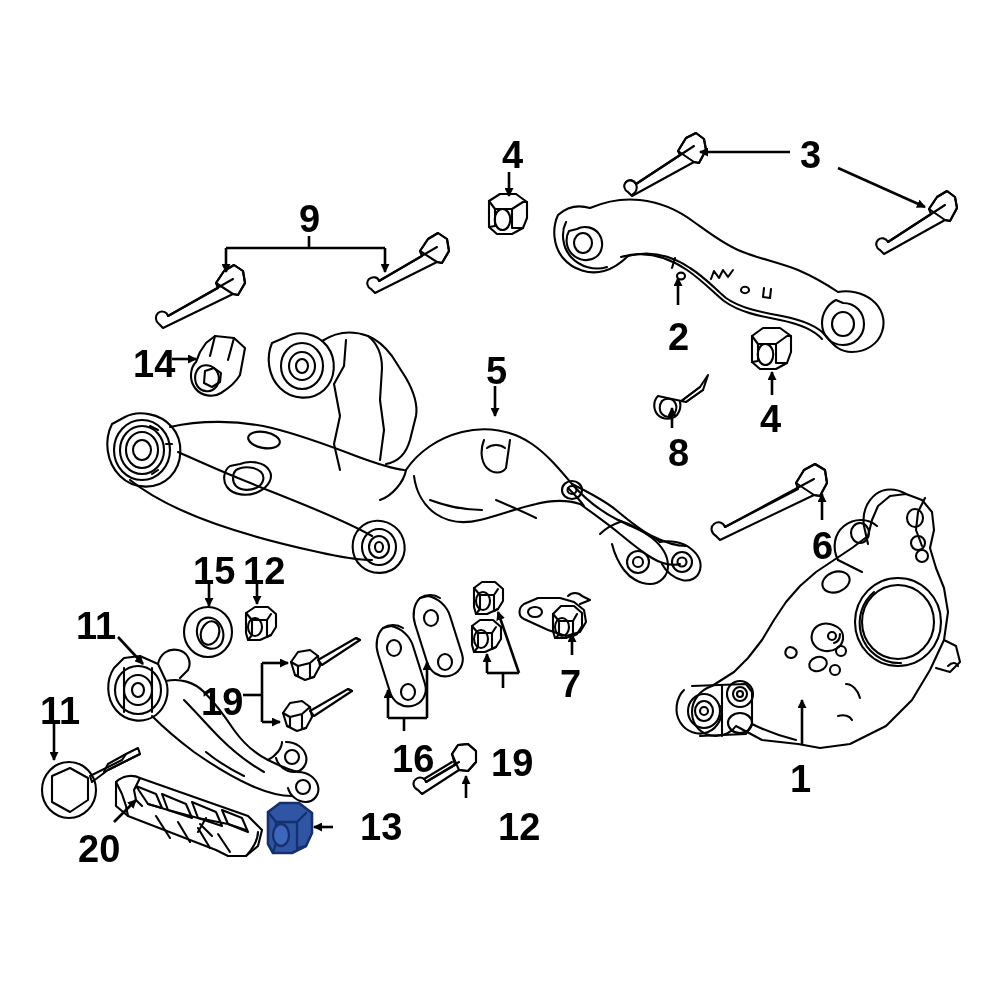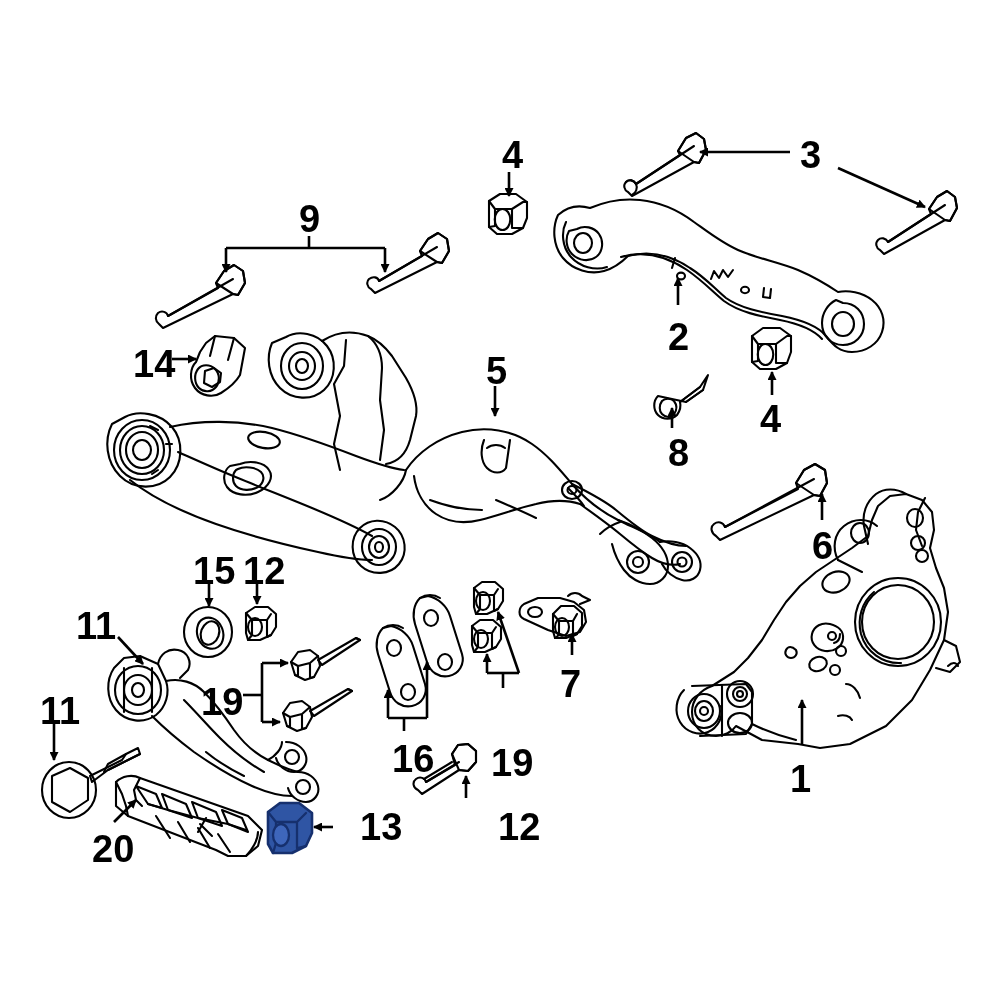--- a/index.html
+++ b/index.html
@@ -541,16 +541,16 @@
     <span class="callout-num" style="left:133px; top:345px;">14</span>
     <span class="callout-num" style="left:76px;  top:607px;">11</span>
     <span class="callout-num" style="left:458px; top:808px;margin-left:40px;">12</span>
     <span class="callout-num" style="left:360px; top:808px;">13</span>
     <span class="callout-num" style="left:40px;  top:692px;">11</span>
     <span class="callout-num" style="left:193px; top:552px;">15</span>
     <span class="callout-num" style="left:243px; top:552px;">12</span>
     <span class="callout-num" style="left:392px; top:740px;">16</span>
     <span class="callout-num" style="left:201px; top:683px;">19</span>
     <span class="callout-num" style="left:491px; top:697px;margin-top:47px;">19</span>
-    <span class="callout-num" style="left:92px;  top:830px;">20</span>
+    <span class="callout-num" style="left:78px;  top:830px;">20</span>
   </div>
 
 </div>
 
 </body></html>

